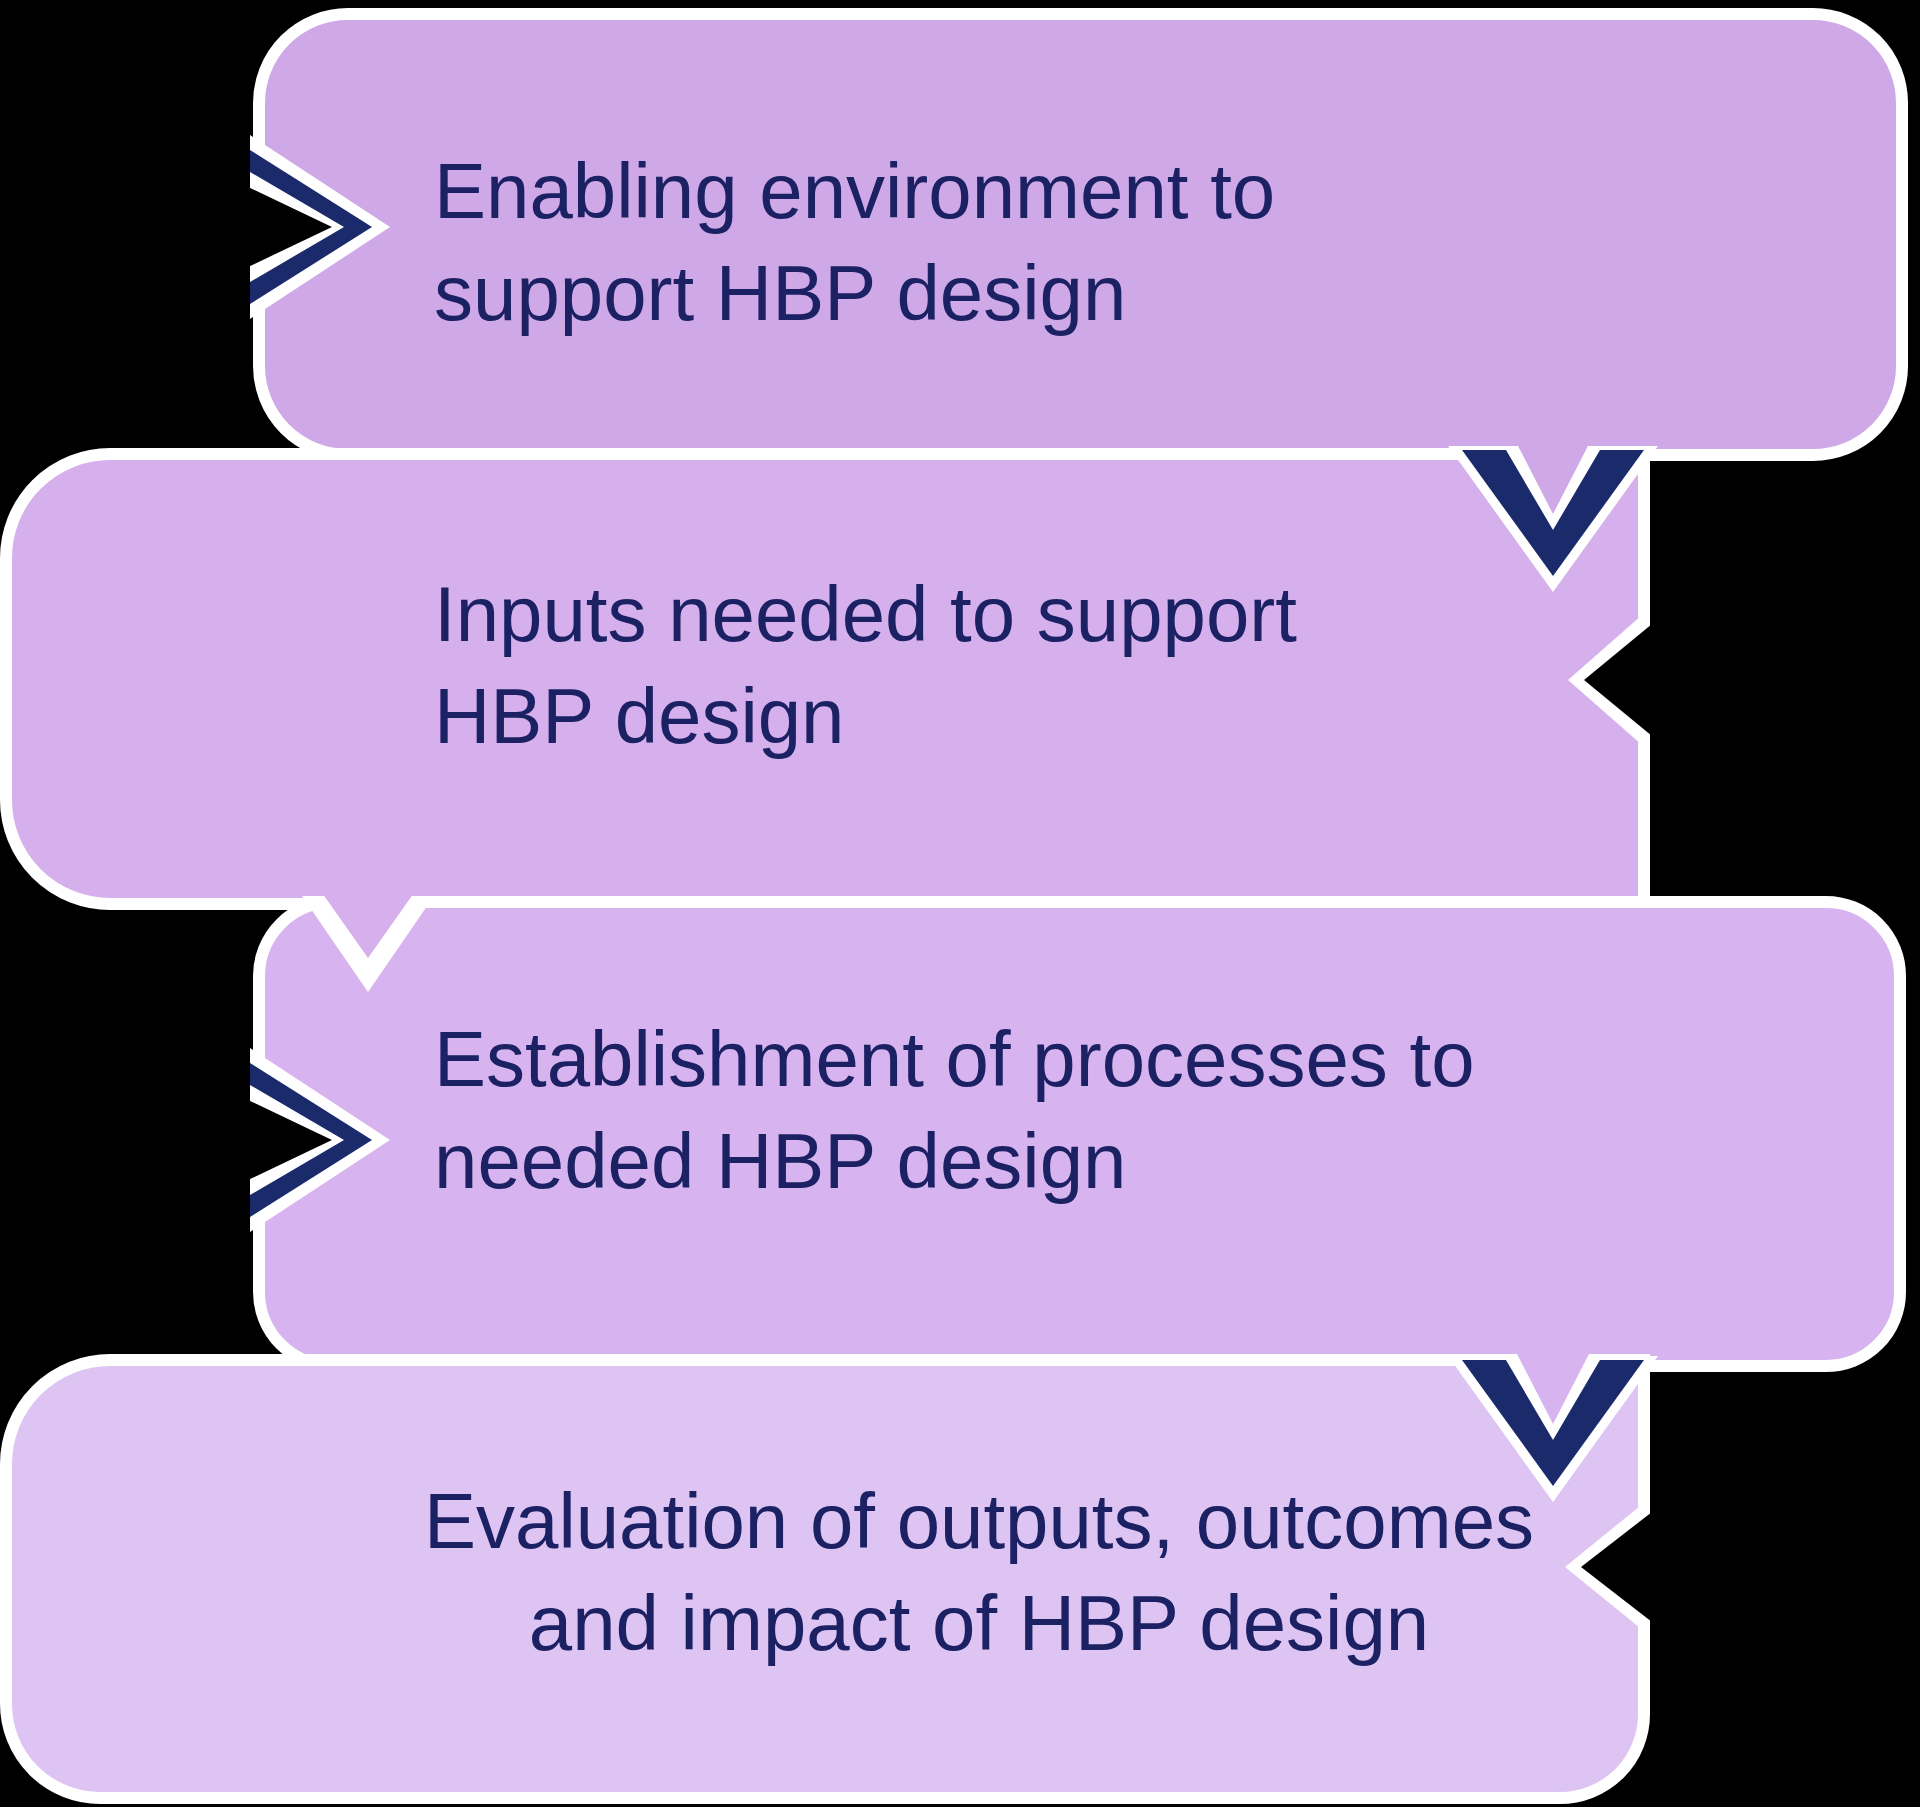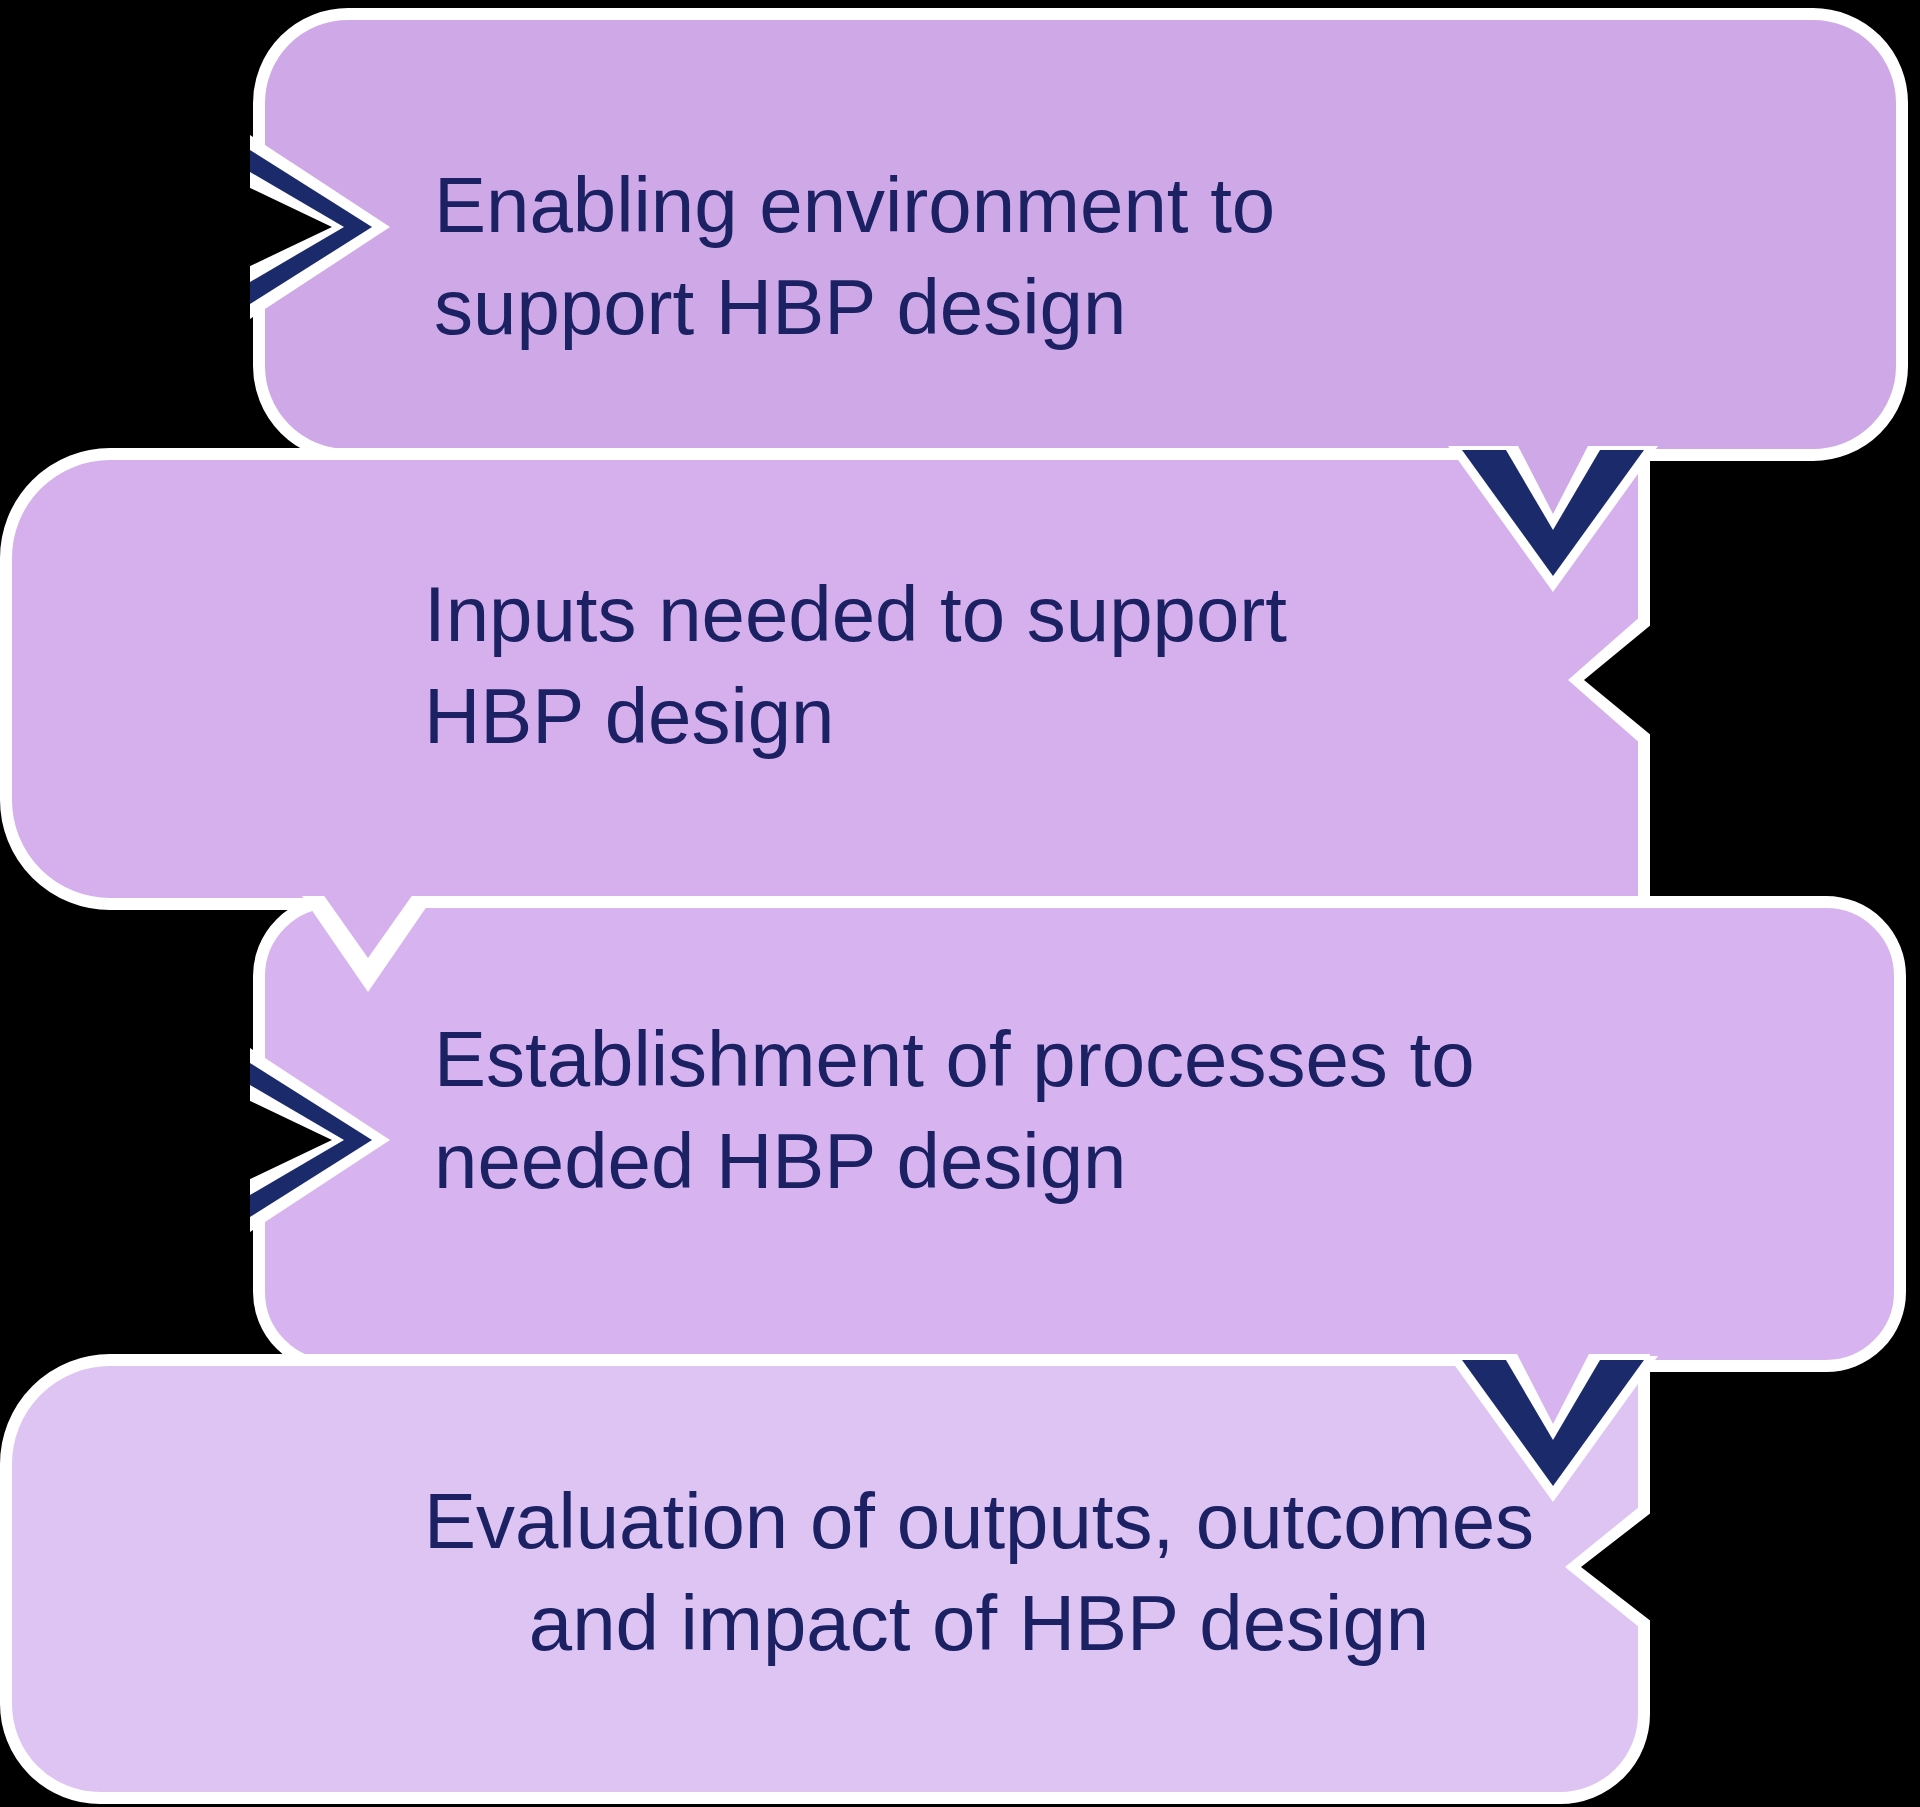--- a/index.html
+++ b/index.html
@@ -52,22 +52,22 @@
     pointer-events: none;
   }
   .label {
     position: absolute;
     color: #1b2163;
     font-size: 78px;
     line-height: 102px;
     white-space: pre-line;
     letter-spacing: 0px;
   }
-  .label1 { left: 434px; top: 140px; margin-top: 14px; }
-  .label2 { left: 424px; top: 563px; }
+  .label1 { left: 434px; top: 140px; }
+  .label2 { left: 434px; top: 563px; }
   .label3 { left: 434px; top: 1008px; }
   .label4 { left: 424px; top: 1470px; text-align: center; }
 </style>
 </head>
 <body>
 
 <div class="canvas">
 
   <div class="box box1"></div>
   <div class="box box2"></div>

